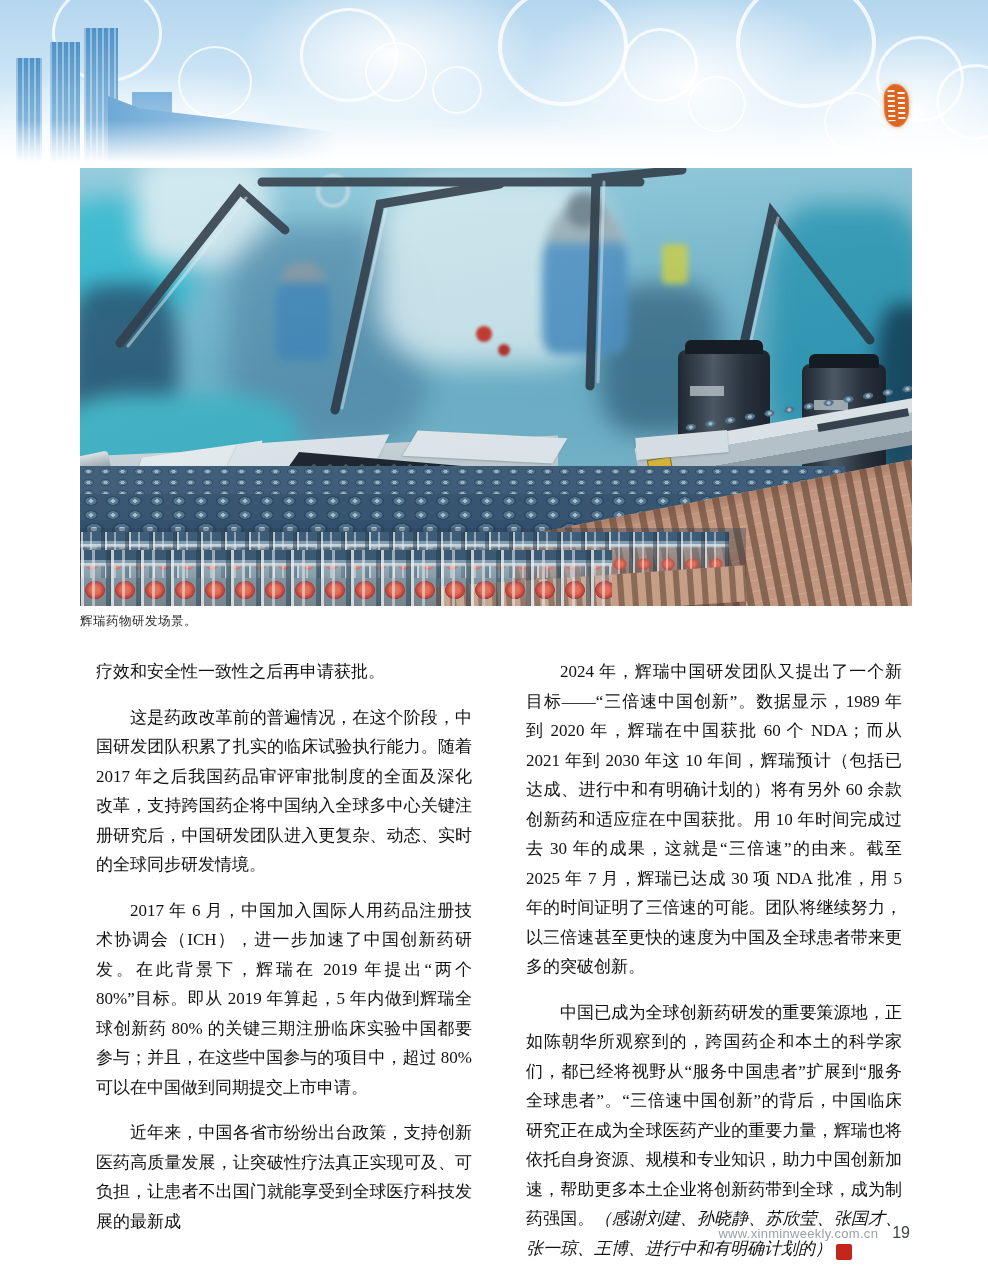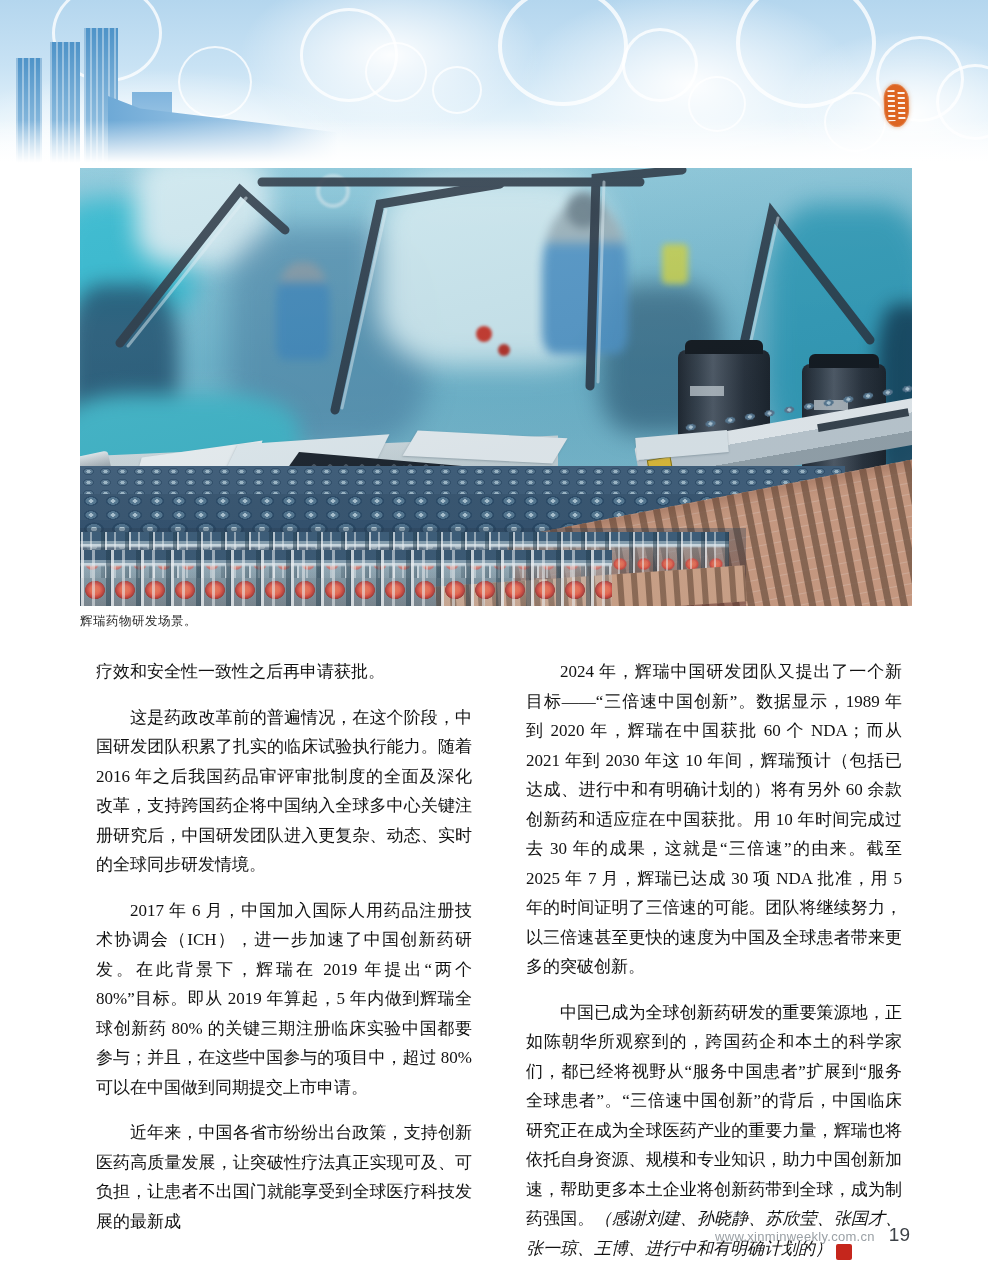--- a/index.html
+++ b/index.html
@@ -144,21 +144,21 @@
   .col{width:408px;text-align:justify;font-size:17px;line-height:29.5px;color:#111;}
   .col p{margin:16px;text-indent:2em;}
   .col p.no-indent{text-indent:0;}
   .ack{font-style:italic;}
   .end-mark{display:inline-block;width:16px;height:16px;background:#c5261c;color:#fff;
     font-family:"Liberation Sans","DejaVu Sans",sans-serif;font-size:12px;line-height:16px;
     text-align:center;font-weight:bold;border-radius:2px;margin-left:4px;vertical-align:-2px;font-style:normal;}
   .footer{position:absolute;top:1224px;right:78px;display:flex;align-items:baseline;gap:14px;
     font-family:"Liberation Sans","DejaVu Sans",sans-serif;}
   .footer-url{font-size:13px;color:#9aa0a5;letter-spacing:.3px;}
-  .footer-page{font-size:19px;color:#3c4146;}
+  .footer-page{font-size:16px;color:#3c4146;}
 </style>
 </head>
 <body>
 
 <div class="page">
 
   <div class="masthead">
     <span class="fog f1"></span>
     <span class="fog f2"></span>
     <span class="fog f3"></span>
@@ -235,21 +235,21 @@
     <span class="plate2"></span>
     <span class="vials-front"></span>
     <span class="ph-glass"></span>
   </div>
 
   <div class="caption">辉瑞药物研发场景。</div>
 
   <section class="columns">
     <div class="col">
       <p class="no-indent">疗效和安全性一致性之后再申请获批。</p>
-      <p>这是药政改革前的普遍情况，在这个阶段，中国研发团队积累了扎实的临床试验执行能力。随着 2016 年之后我国药品审评审批制度的全面及深化改革，支持跨国药企将中国纳入全球多中心关键注册研究后，中国研发团队进入更复杂、动态、实时的全球同步研发情境。</p>
+      <p>这是药政改革前的普遍情况，在这个阶段，中国研发团队积累了扎实的临床试验执行能力。随着 2017 年之后我国药品审评审批制度的全面及深化改革，支持跨国药企将中国纳入全球多中心关键注册研究后，中国研发团队进入更复杂、动态、实时的全球同步研发情境。</p>
       <p>2017 年 6 月，中国加入国际人用药品注册技术协调会（ICH），进一步加速了中国创新药研发。在此背景下，辉瑞在 2019 年提出“两个 80%”目标。即从 2019 年算起，5 年内做到辉瑞全球创新药 80% 的关键三期注册临床实验中国都要参与；并且，在这些中国参与的项目中，超过 80% 可以在中国做到同期提交上市申请。</p>
       <p>近年来，中国各省市纷纷出台政策，支持创新医药高质量发展，让突破性疗法真正实现可及、可负担，让患者不出国门就能享受到全球医疗科技发展的最新成</p>
     </div>
     <div class="col">
       <p>2024 年，辉瑞中国研发团队又提出了一个新目标——“三倍速中国创新”。数据显示，1989 年到 2020 年，辉瑞在中国获批 60 个 NDA；而从 2021 年到 2030 年这 10 年间，辉瑞预计（包括已达成、进行中和有明确计划的）将有另外 60 余款创新药和适应症在中国获批。用 10 年时间完成过去 30 年的成果，这就是“三倍速”的由来。截至 2025 年 7 月，辉瑞已达成 30 项 NDA 批准，用 5 年的时间证明了三倍速的可能。团队将继续努力，以三倍速甚至更快的速度为中国及全球患者带来更多的突破创新。</p>
       <p><span>中国已成为全球创新药研发的重要策源地，正如陈朝华所观察到的，跨国药企和本土的科学家们，都已经将视野从“服务中国患者”扩展到“服务全球患者”。“三倍速中国创新”的背后，中国临床研究正在成为全球医药产业的重要力量，辉瑞也将依托自身资源、规模和专业知识，助力中国创新加速，帮助更多本土企业将创新药带到全球，成为制药强国。</span><span class="ack">（感谢刘建、孙晓静、苏欣莹、张国才、张一琼、王博、进行中和有明确计划的）</span><span class="end-mark">民</span></p>
     </div>
   </section>
 
   <div class="footer">

